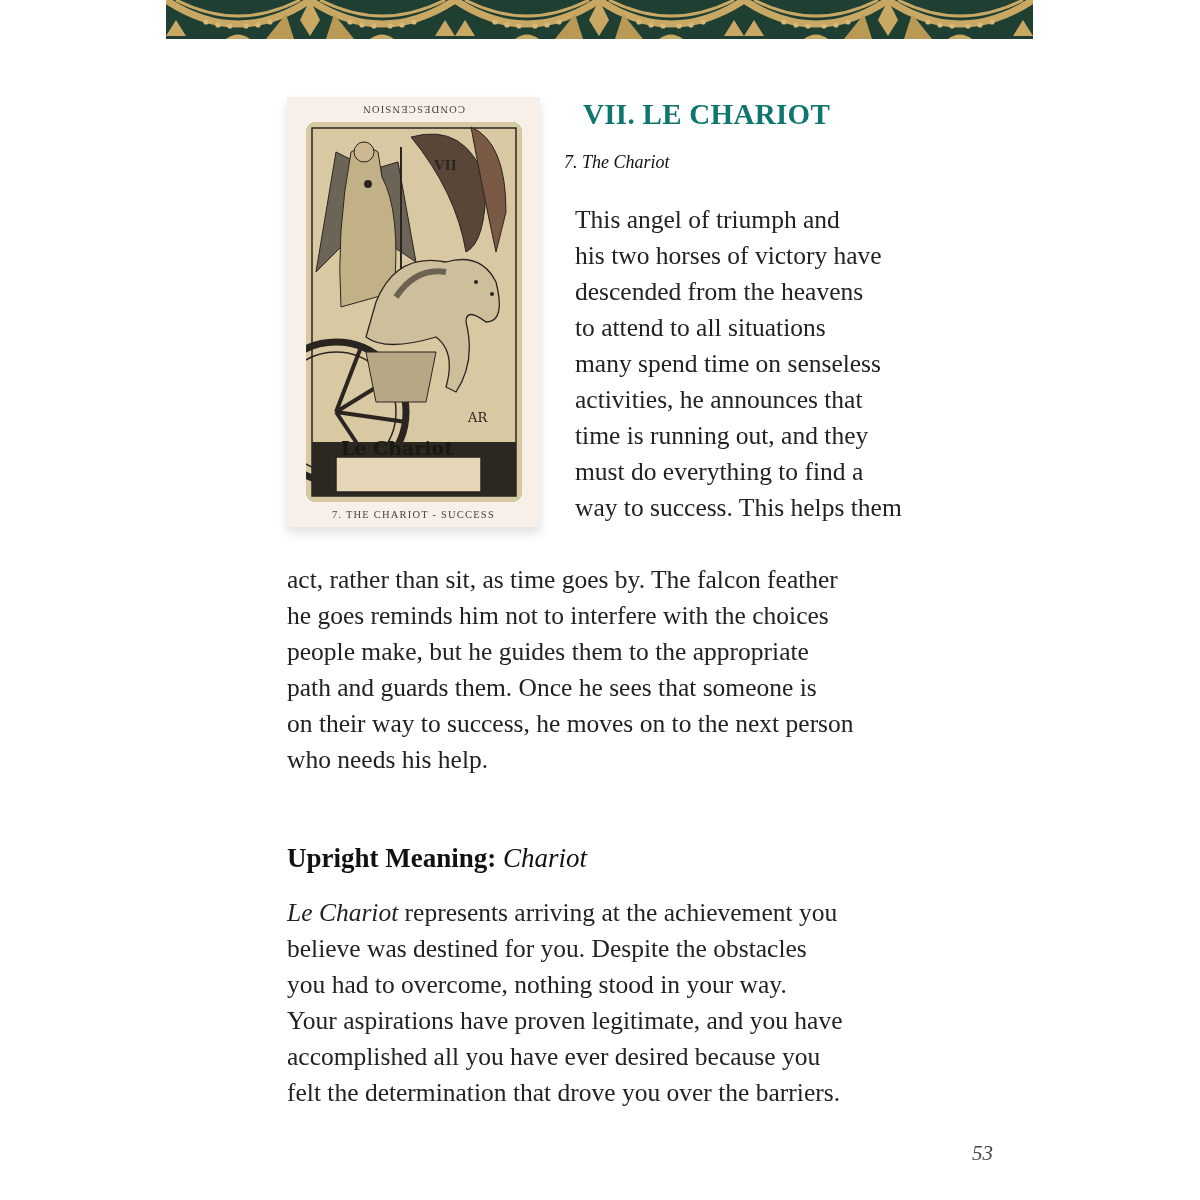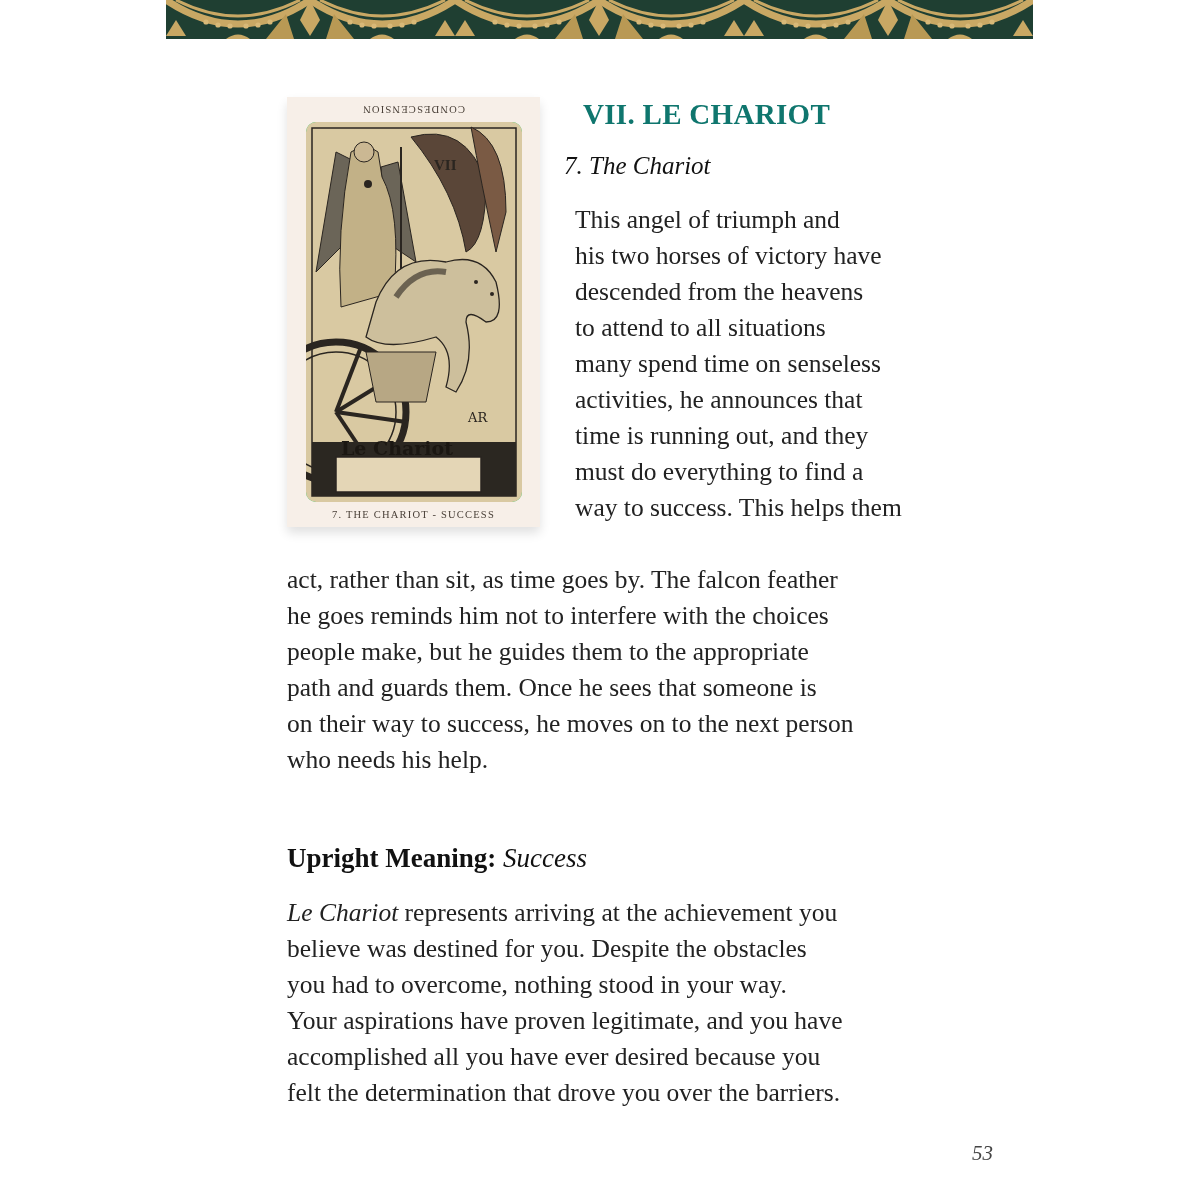--- a/index.html
+++ b/index.html
@@ -14,21 +14,21 @@
           font-size: 10.5px; letter-spacing: 1.2px; color: #4a4038; transform: rotate(180deg); }
   .card-art { position: absolute; left: 19px; top: 25px; width: 216px; height: 380px;
           border-radius: 10px; background: #22c55e; overflow: hidden; }
   .card-art svg { display: block; }
   .card-bottom-label { position: absolute; left: 0; right: 0; top: 412px; text-align: center;
           font-size: 10.5px; letter-spacing: 1.2px; color: #4a4038; }
   .card-numeral { position: absolute; left: 108px; top: 60px; font-size: 15px; font-weight: bold; color: #2a2520; margin-left: 39px; }
   .card-title { position: absolute; left: 40px; top: 340px; width: 140px; text-align: center;
           font-size: 19px; font-weight: bold; color: #1b1712; font-family: "DejaVu Serif", serif; }
   .h1 { position: absolute; left: 563px; top: 98px; font-size: 29px; font-weight: bold; color: #0f766e; letter-spacing: 0.3px; margin-left: 20px; }
-  .h2 { position: absolute; left: 564px; top: 152px; font-size: 25px; font-style: italic; color: #111; }
+  .h2 { position: absolute; left: 564px; top: 152px; font-size: 18px; font-style: italic; color: #111; }
   .body-text { position: absolute; font-size: 25.5px; line-height: 36px; color: #222; }
   .line { display: block; white-space: nowrap; }
   .section-heading { position: absolute; left: 287px; top: 843px; font-size: 27px; color: #111; }
   .section-heading .bold { font-weight: bold; }
   .section-heading .it { font-style: italic; }
   .page-number { position: absolute; left: 972px; top: 1141px; font-size: 21px; font-style: italic; color: #444; }
   em { font-style: italic; }
 </style>
 </head>
 <body>
@@ -129,21 +129,21 @@
   <span class="line">act, rather than sit, as time goes by. The falcon feather</span>
   <span class="line">he goes reminds him not to interfere with the choices</span>
   <span class="line">people make, but he guides them to the appropriate</span>
   <span class="line">path and guards them. Once he sees that someone is</span>
   <span class="line">on their way to success, he moves on to the next person</span>
   <span class="line">who needs his help.</span>
 </div>
 
 <div class="section-heading">
   <span class="bold">Upright Meaning:</span>
-  <span class="it">Success</span>
+  <span class="it">Chariot</span>
 </div>
 
 <div class="body-text" style="left:287px; top:895px;">
   <span class="line"><em>Le Chariot</em><span> represents arriving at the achievement you</span></span>
   <span class="line">believe was destined for you. Despite the obstacles</span>
   <span class="line">you had to overcome, nothing stood in your way.</span>
   <span class="line">Your aspirations have proven legitimate, and you have</span>
   <span class="line">accomplished all you have ever desired because you</span>
   <span class="line">felt the determination that drove you over the barriers.</span>
 </div>

